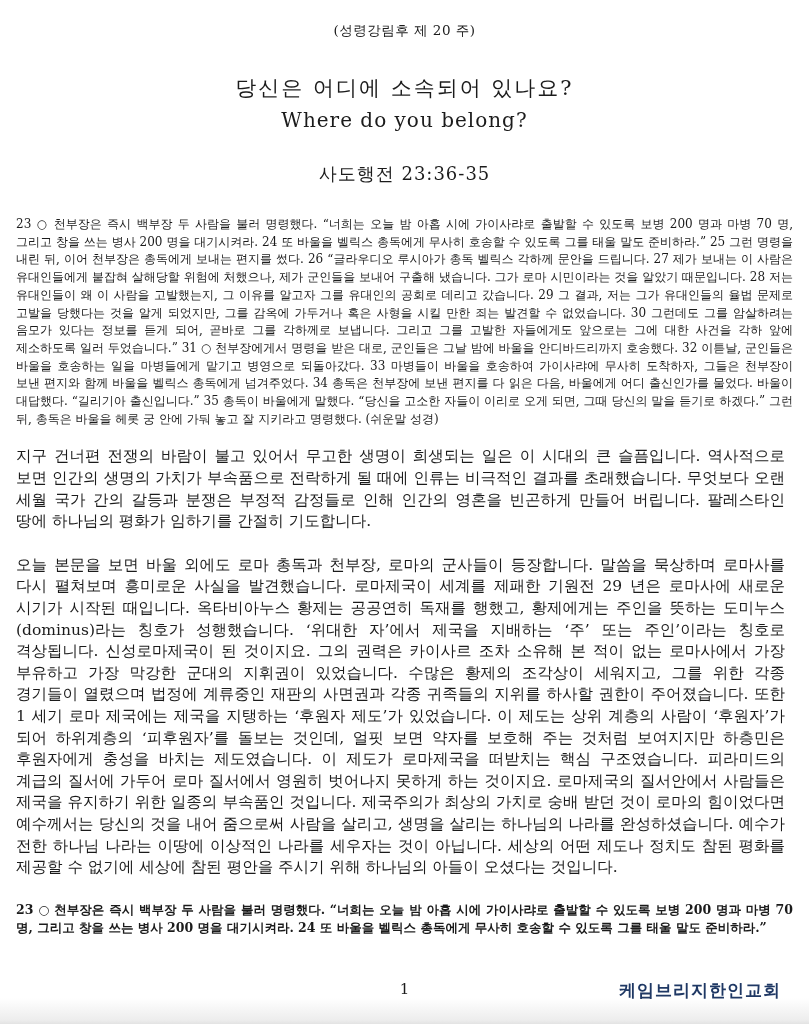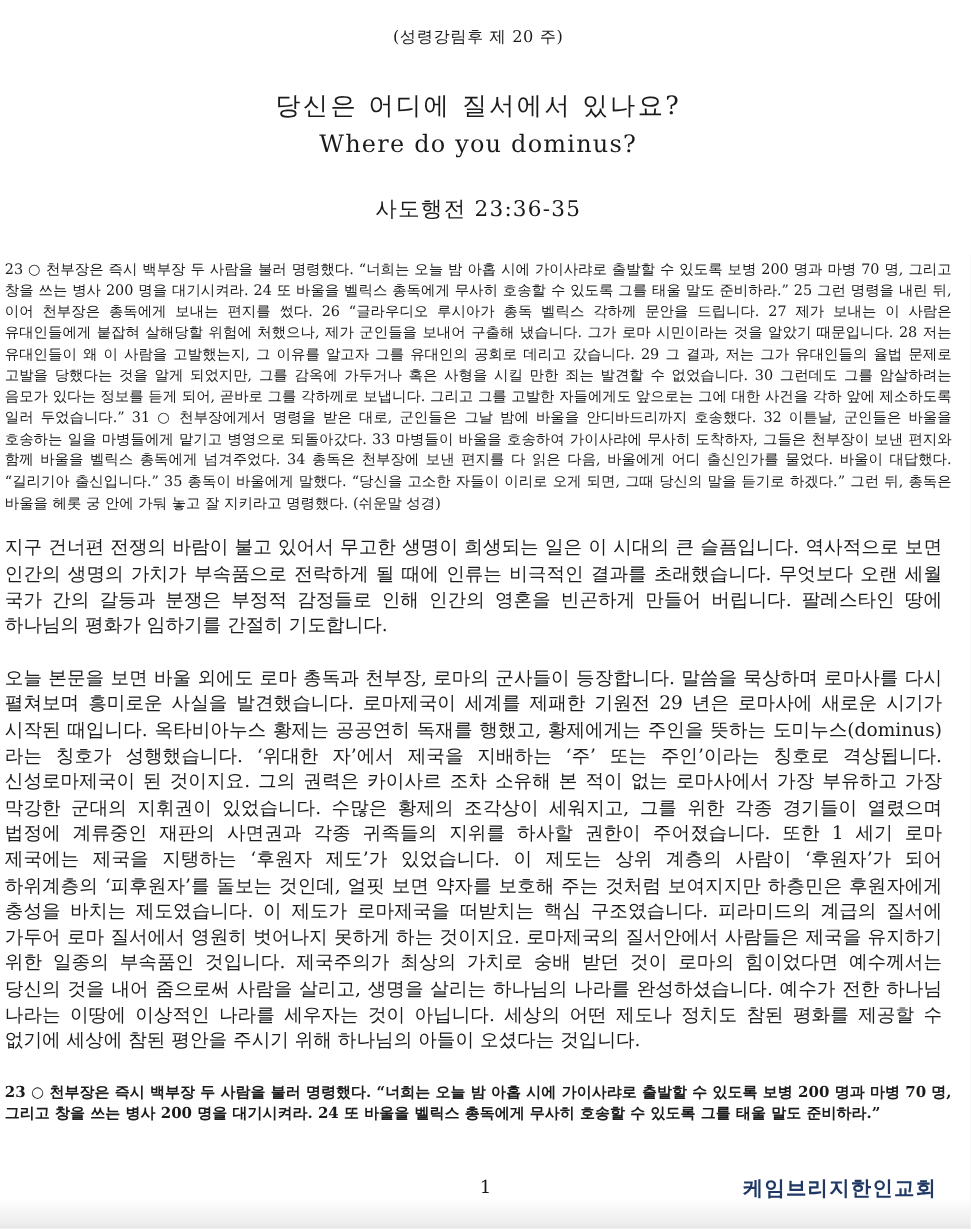--- a/index.html
+++ b/index.html
@@ -15,21 +15,21 @@
     overflow: hidden;
     background: #ffffff;
     font-family: "DejaVu Serif", "Liberation Serif", serif;
     color: #1b1b1b;
   }
   .page {
     position: relative;
     width: 100%;
     height: 100%;
     box-sizing: border-box;
-    padding: 22px 16px 0 4px;
+    padding: 22px 16px 0 16px;
   }
   .page-edge {
     position: absolute;
     left: 0;
     right: 0;
     bottom: 0;
     height: 26px;
     background: linear-gradient(to bottom, rgba(255,255,255,0) 0%, #ededed 85%, #e3e3e3 100%);
     pointer-events: none;
   }
@@ -111,23 +111,23 @@
   }
 </style>
 </head>
 <body>
 
 <div class="viewport">
   <div class="page">
 
     <div class="header-note">(성령강림후 제 20 주)</div>
 
-    <h1 class="title-ko">당신은 어디에 질서에서 있나요?</h1>
+    <h1 class="title-ko">당신은 어디에 소속되어 있나요?</h1>
 
-    <h2 class="title-en">Where do you dominus?</h2>
+    <h2 class="title-en">Where do you belong?</h2>
 
     <div class="scripture-ref">사도행전 23:36-35</div>
 
     <p class="scripture-text">23 ○ 천부장은 즉시 백부장 두 사람을 불러 명령했다. “너희는 오늘 밤 아홉 시에 가이사랴로 출발할 수 있도록 보병 200 명과 마병 70 명, 그리고 창을 쓰는 병사 200 명을 대기시켜라. 24 또 바울을 벨릭스 총독에게 무사히 호송할 수 있도록 그를 태울 말도 준비하라.” 25 그런 명령을 내린 뒤, 이어 천부장은 총독에게 보내는 편지를 썼다. 26 “글라우디오 루시아가 총독 벨릭스 각하께 문안을 드립니다. 27 제가 보내는 이 사람은 유대인들에게 붙잡혀 살해당할 위험에 처했으나, 제가 군인들을 보내어 구출해 냈습니다. 그가 로마 시민이라는 것을 알았기 때문입니다. 28 저는 유대인들이 왜 이 사람을 고발했는지, 그 이유를 알고자 그를 유대인의 공회로 데리고 갔습니다. 29 그 결과, 저는 그가 유대인들의 율법 문제로 고발을 당했다는 것을 알게 되었지만, 그를 감옥에 가두거나 혹은 사형을 시킬 만한 죄는 발견할 수 없었습니다. 30 그런데도 그를 암살하려는 음모가 있다는 정보를 듣게 되어, 곧바로 그를 각하께로 보냅니다. 그리고 그를 고발한 자들에게도 앞으로는 그에 대한 사건을 각하 앞에 제소하도록 일러 두었습니다.” 31 ○ 천부장에게서 명령을 받은 대로, 군인들은 그날 밤에 바울을 안디바드리까지 호송했다. 32 이튿날, 군인들은 바울을 호송하는 일을 마병들에게 맡기고 병영으로 되돌아갔다. 33 마병들이 바울을 호송하여 가이사랴에 무사히 도착하자, 그들은 천부장이 보낸 편지와 함께 바울을 벨릭스 총독에게 넘겨주었다. 34 총독은 천부장에 보낸 편지를 다 읽은 다음, 바울에게 어디 출신인가를 물었다. 바울이 대답했다. “길리기아 출신입니다.” 35 총독이 바울에게 말했다. “당신을 고소한 자들이 이리로 오게 되면, 그때 당신의 말을 듣기로 하겠다.” 그런 뒤, 총독은 바울을 헤롯 궁 안에 가둬 놓고 잘 지키라고 명령했다. (쉬운말 성경)</p>
 
     <p class="body-paragraph">지구 건너편 전쟁의 바람이 불고 있어서 무고한 생명이 희생되는 일은 이 시대의 큰 슬픔입니다. 역사적으로 보면 인간의 생명의 가치가 부속품으로 전락하게 될 때에 인류는 비극적인 결과를 초래했습니다. 무엇보다 오랜 세월 국가 간의 갈등과 분쟁은 부정적 감정들로 인해 인간의 영혼을 빈곤하게 만들어 버립니다. 팔레스타인 땅에 하나님의 평화가 임하기를 간절히 기도합니다.</p>
 
     <p class="body-paragraph">오늘 본문을 보면 바울 외에도 로마 총독과 천부장, 로마의 군사들이 등장합니다. 말씀을 묵상하며 로마사를 다시 펼쳐보며 흥미로운 사실을 발견했습니다. 로마제국이 세계를 제패한 기원전 29 년은 로마사에 새로운 시기가 시작된 때입니다. 옥타비아누스 황제는 공공연히 독재를 행했고, 황제에게는 주인을 뜻하는 도미누스(dominus)라는 칭호가 성행했습니다. ‘위대한 자’에서 제국을 지배하는 ‘주’ 또는 주인’이라는 칭호로 격상됩니다. 신성로마제국이 된 것이지요. 그의 권력은 카이사르 조차 소유해 본 적이 없는 로마사에서 가장 부유하고 가장 막강한 군대의 지휘권이 있었습니다. 수많은 황제의 조각상이 세워지고, 그를 위한 각종 경기들이 열렸으며 법정에 계류중인 재판의 사면권과 각종 귀족들의 지위를 하사할 권한이 주어졌습니다. 또한 1 세기 로마 제국에는 제국을 지탱하는 ‘후원자 제도’가 있었습니다. 이 제도는 상위 계층의 사람이 ‘후원자’가 되어 하위계층의 ‘피후원자’를 돌보는 것인데, 얼핏 보면 약자를 보호해 주는 것처럼 보여지지만 하층민은 후원자에게 충성을 바치는 제도였습니다. 이 제도가 로마제국을 떠받치는 핵심 구조였습니다. 피라미드의 계급의 질서에 가두어 로마 질서에서 영원히 벗어나지 못하게 하는 것이지요. 로마제국의 질서안에서 사람들은 제국을 유지하기 위한 일종의 부속품인 것입니다. 제국주의가 최상의 가치로 숭배 받던 것이 로마의 힘이었다면 예수께서는 당신의 것을 내어 줌으로써 사람을 살리고, 생명을 살리는 하나님의 나라를 완성하셨습니다. 예수가 전한 하나님 나라는 이땅에 이상적인 나라를 세우자는 것이 아닙니다. 세상의 어떤 제도나 정치도 참된 평화를 제공할 수 없기에 세상에 참된 평안을 주시기 위해 하나님의 아들이 오셨다는 것입니다.</p>
 
     <p class="closing-quote">23 ○ 천부장은 즉시 백부장 두 사람을 불러 명령했다. “너희는 오늘 밤 아홉 시에 가이사랴로 출발할 수 있도록 보병 200 명과 마병 70 명, 그리고 창을 쓰는 병사 200 명을 대기시켜라. 24 또 바울을 벨릭스 총독에게 무사히 호송할 수 있도록 그를 태울 말도 준비하라.”</p>

